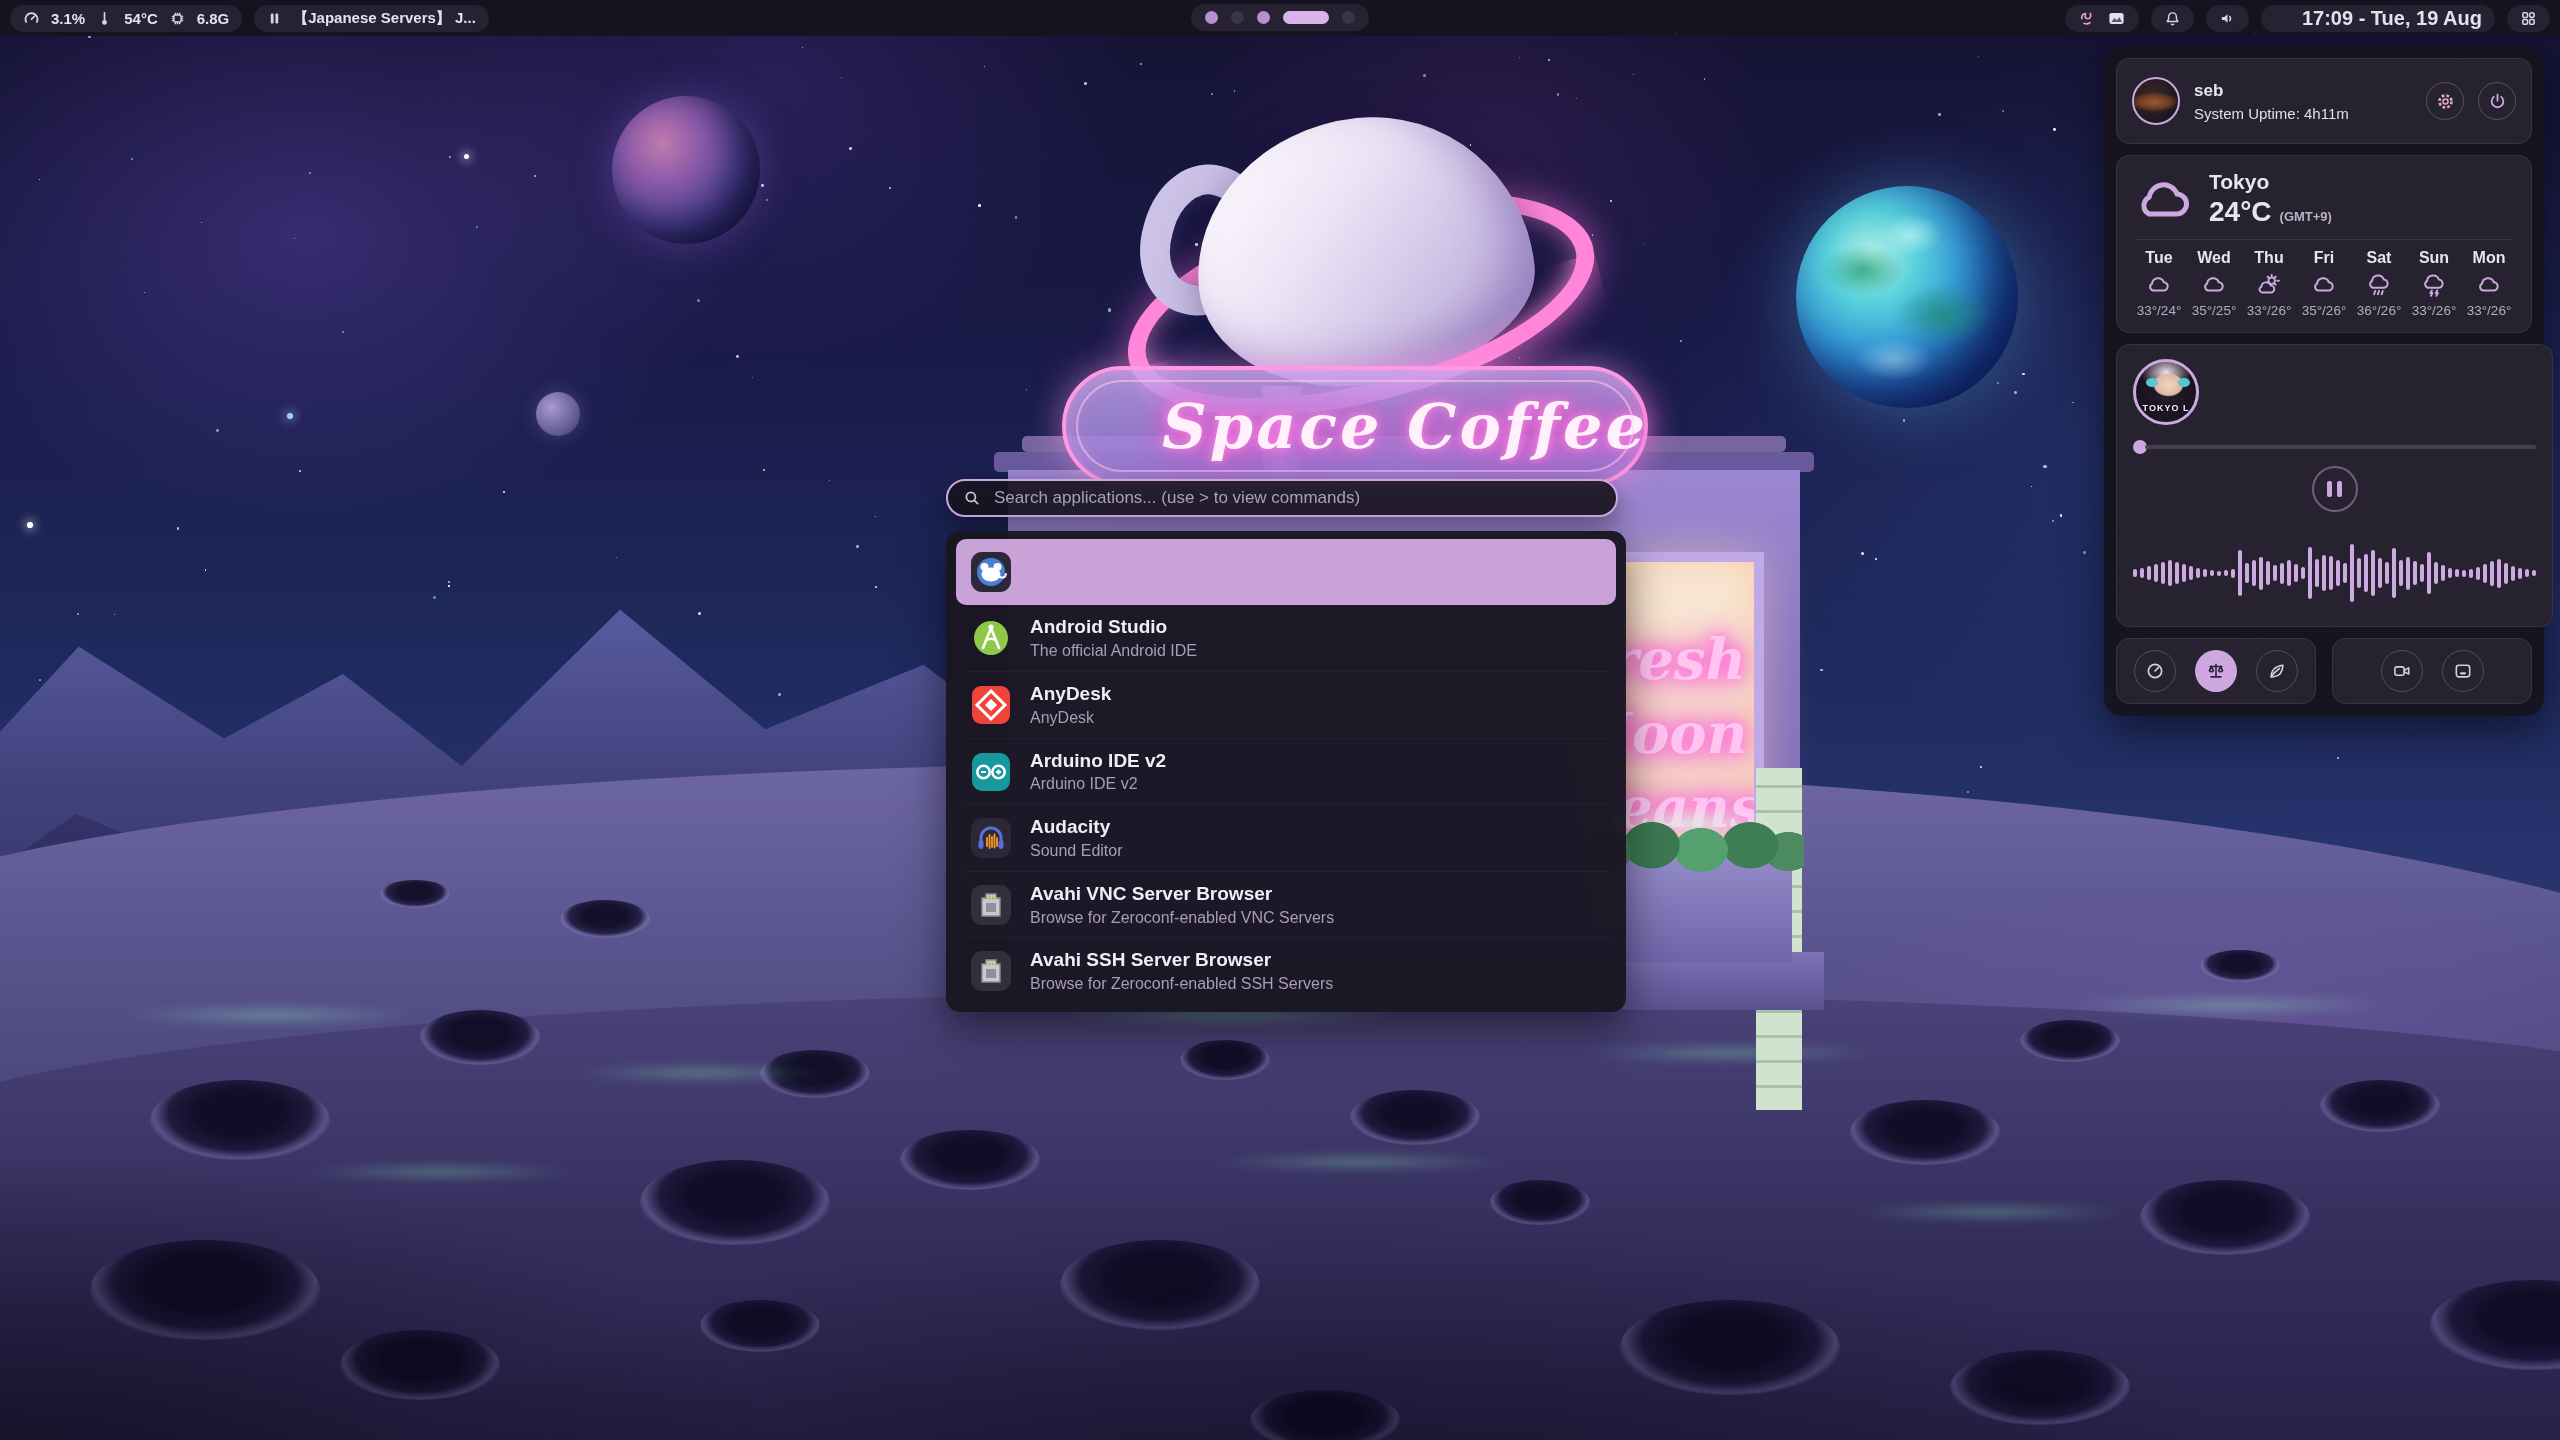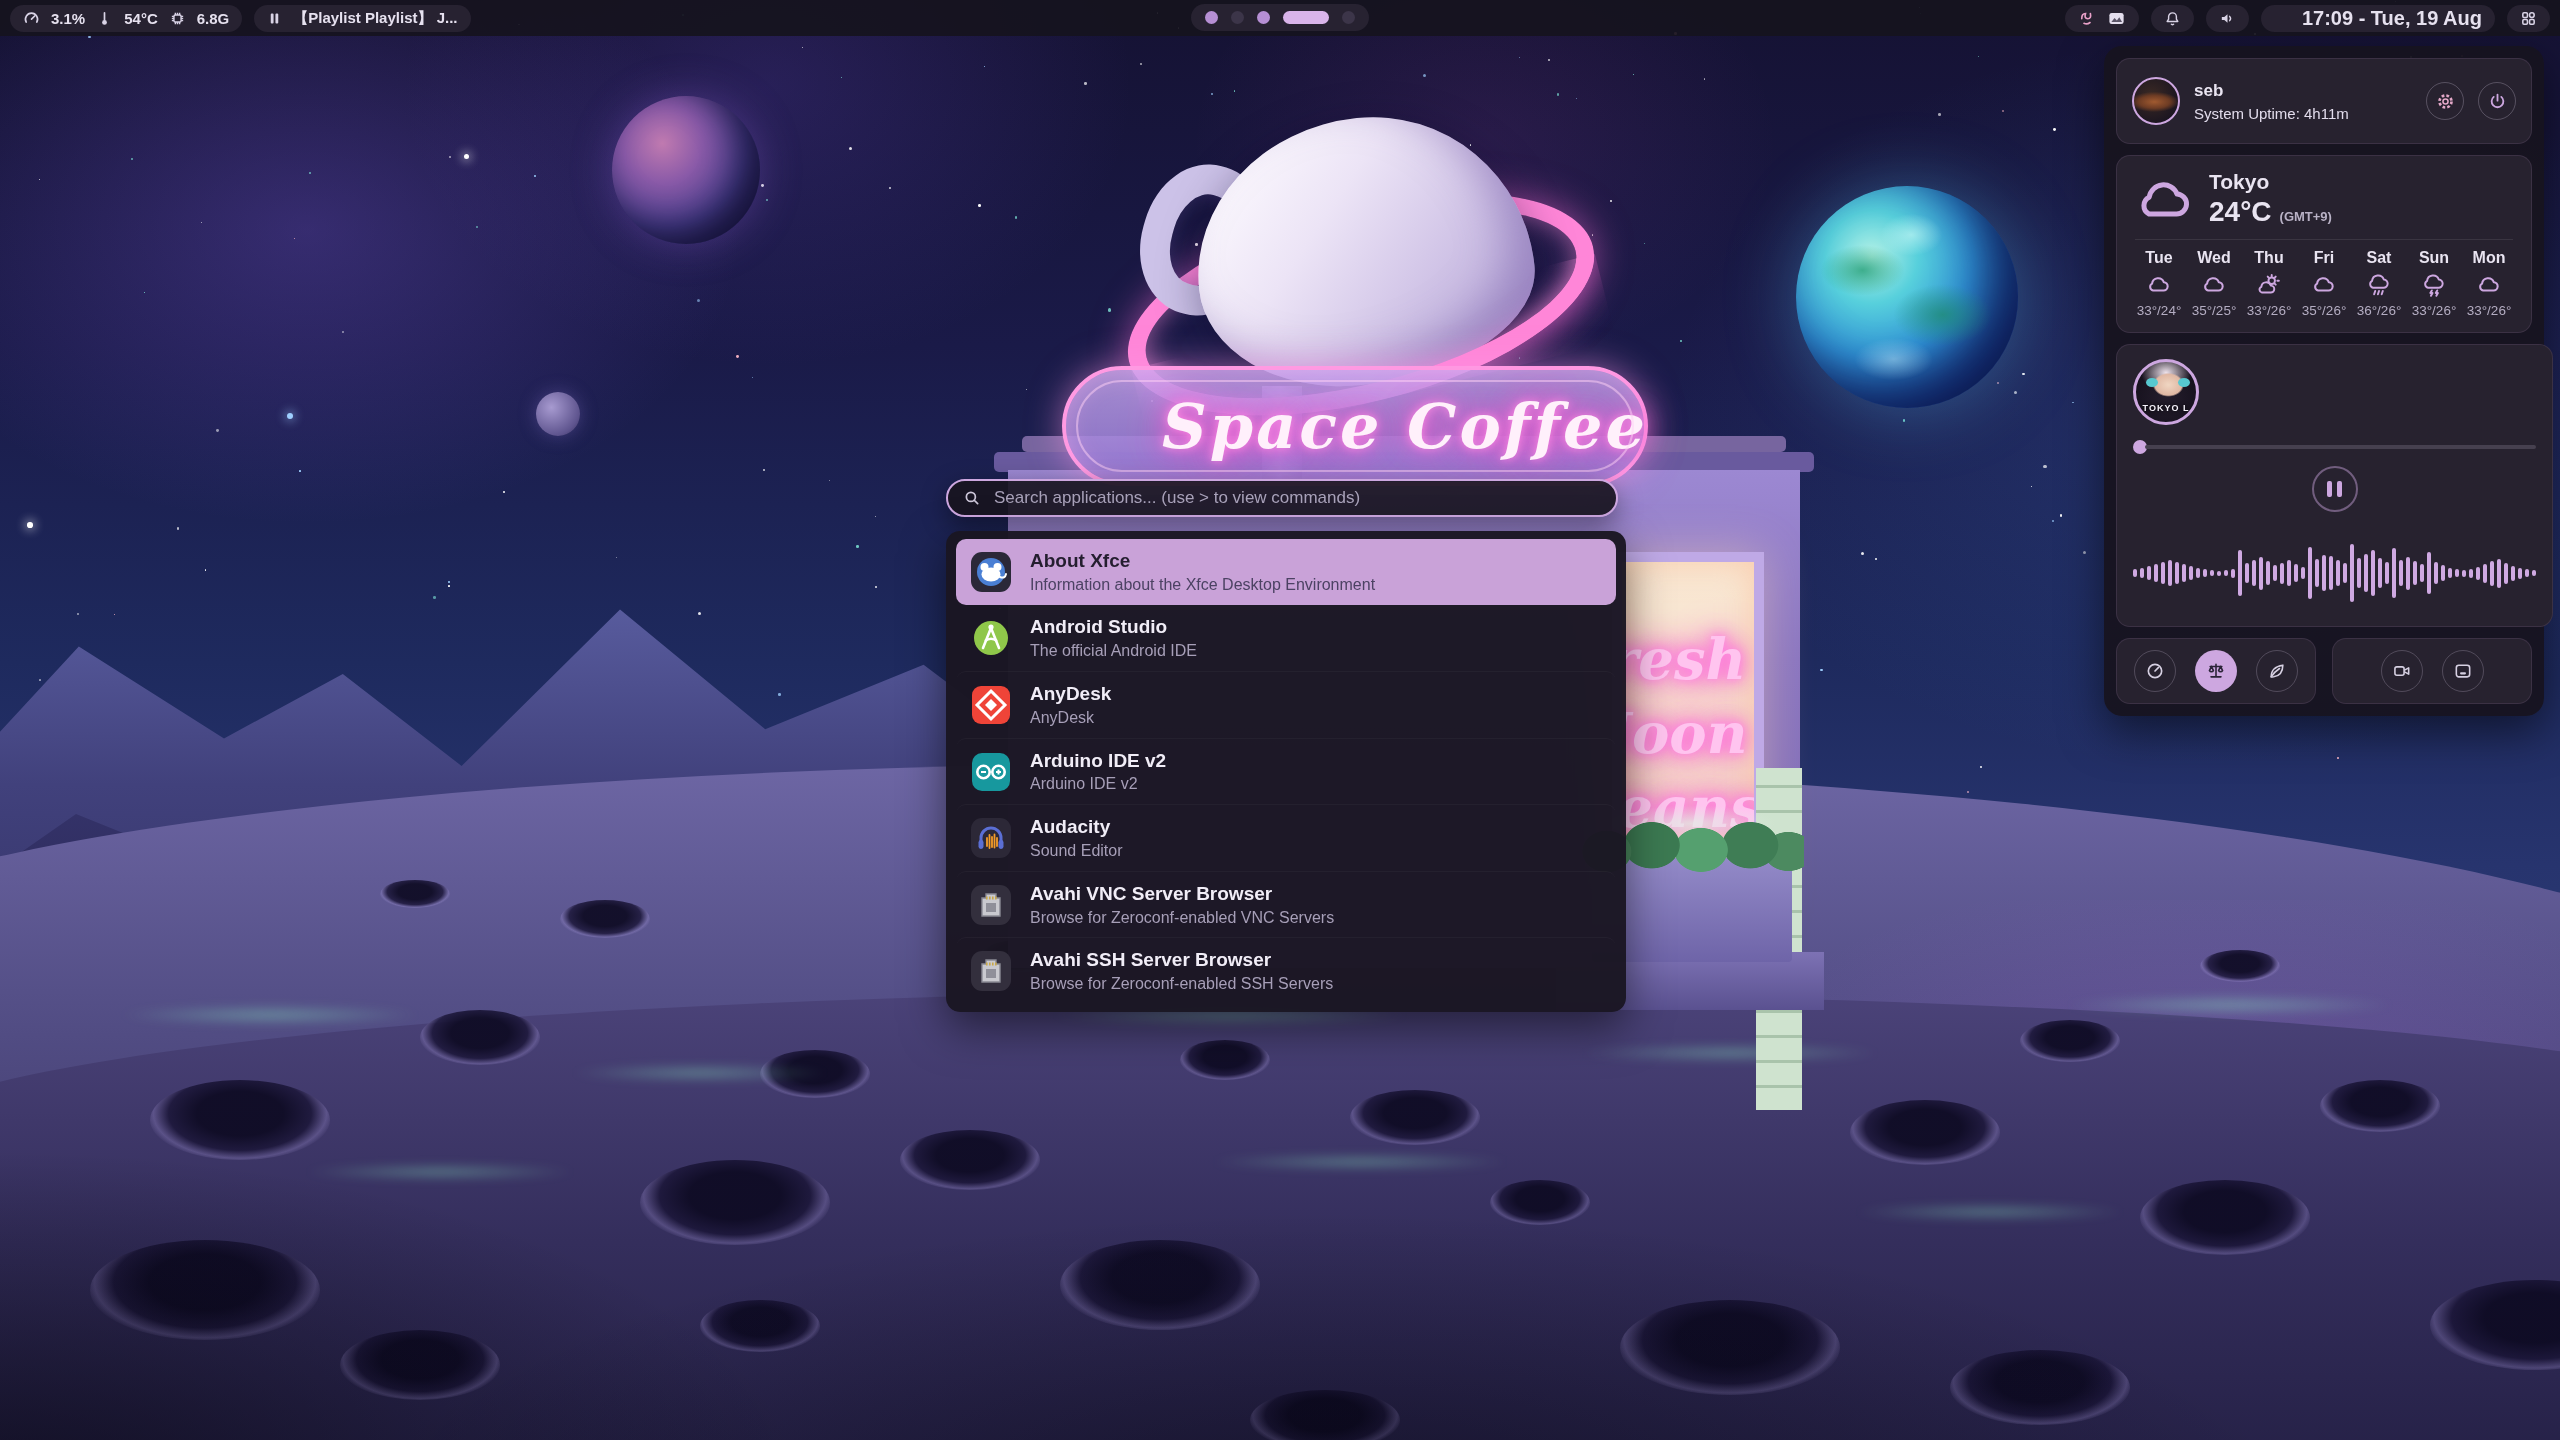--- a/index.html
+++ b/index.html
@@ -457,21 +457,21 @@
           <rect x="7" y="7" width="10" height="10" rx="2"></rect>
           <path d="M9 7V4 M12 7V4 M15 7V4 M9 20v-3 M12 20v-3 M15 20v-3 M7 9H4 M7 12H4 M7 15H4 M20 9h-3 M20 12h-3 M20 15h-3"></path>
         </svg>
       <span>6.8G</span>
     </div>
     <div class="pill">
       <svg class="tb-ico" width="15" height="15" viewBox="0 0 24 24" fill="currentColor">
           <rect x="6" y="4" width="4.5" height="16" rx="1.5"></rect>
           <rect x="13.5" y="4" width="4.5" height="16" rx="1.5"></rect>
         </svg>
-      <span>【Playlist Playlist】 J...</span>
+      <span>【Japanese Servers】 J...</span>
     </div>
     <div class="ws-pill">
       <div class="ws ws-on"></div>
       <div class="ws ws-off"></div>
       <div class="ws ws-on"></div>
       <div class="ws ws-active"></div>
       <div class="ws ws-off"></div>
     </div>
     <div class="spacer"></div>
     <div class="pill">
@@ -521,24 +521,20 @@
 
     <div class="row selected">
       <svg class="appic" viewBox="0 0 44 44">
           <rect x="2" y="2" width="40" height="40" rx="11" fill="#2b2838"></rect>
           <circle cx="22" cy="22" r="14" fill="#4a7fd4"></circle>
           <circle cx="15.5" cy="17" r="4" fill="#fff"></circle>
           <circle cx="28.5" cy="17" r="4" fill="#fff"></circle>
           <ellipse cx="22" cy="24.5" rx="9.5" ry="7" fill="#fff"></ellipse>
           <path d="M31 27 q5 2 6 -3" stroke="#fff" stroke-width="2" fill="none" stroke-linecap="round"></path>
         </svg>
-      <div class="rt">
-          <div class="t">About Xfce</div>
-        <div class="s">Information about the Xfce Desktop Environment</div>
-        </div>
     </div>
 
     <div class="row">
       <svg class="appic" viewBox="0 0 44 44">
           <circle cx="22" cy="22" r="17" fill="#8fc74a"></circle>
           <circle cx="22" cy="11" r="2.6" fill="#fff"></circle>
           <path d="M22 12 L14 32 M22 12 L30 32" stroke="#fff" stroke-width="2.6" fill="none" stroke-linecap="round"></path>
           <path d="M16 25 q6 -4.5 12 0" stroke="#fff" stroke-width="2.4" fill="none"></path>
         </svg>
       <div class="rt">

